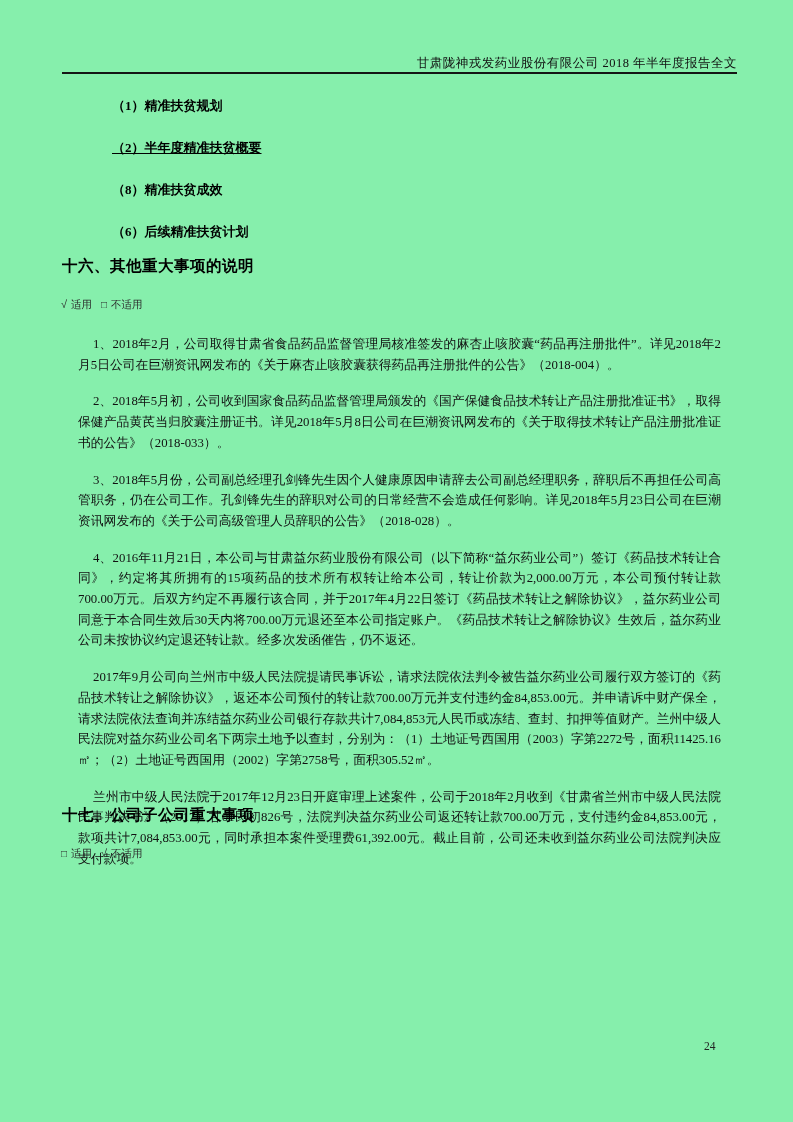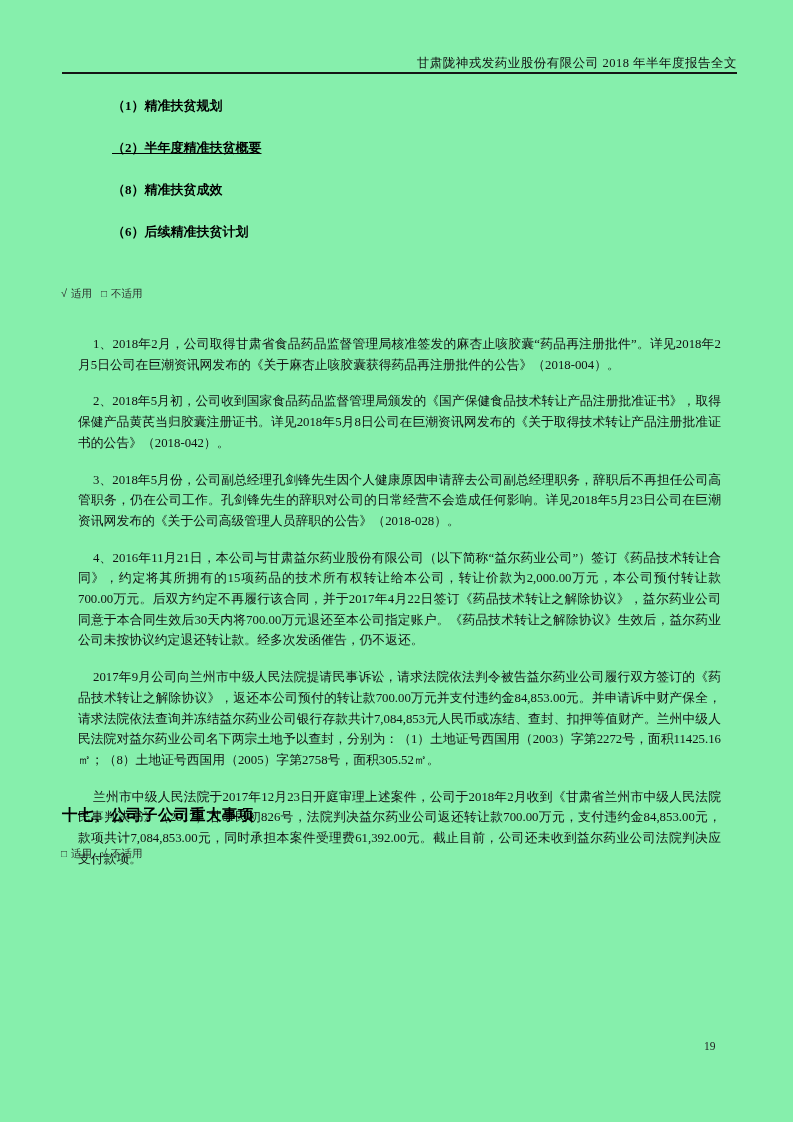--- a/index.html
+++ b/index.html
@@ -40,21 +40,21 @@
     letter-spacing: 0.5px;
   }
   .h16 { top: 256px; }
   .h17 { top: 805px; }
 
   .applicability {
     position: absolute; left: 61px; right: 56px;
     font-size: 10.5px; line-height: 13px; color: #2b2b2b;
     font-family: "Liberation Sans", "DejaVu Sans", sans-serif;
   }
-  .app16 { top: 287px; }
+  .app16 { top: 298px; }
   .app17 { top: 847px; }
   .applicability .glyph { display: inline-block; margin-right: 4px; }
   .applicability .check { font-size: 11px; }
   .applicability .box { font-size: 10px; position: relative; top: -0.5px; }
   .applicability .lbl { margin-right: 9px; }
 
   .body-text {
     position: absolute; top: 318px; left: 62px; width: 675px;
     font-size: 12.8px; line-height: 20.7px; color: #111;
     text-align: justify;
@@ -76,35 +76,36 @@
 
   <div class="page-header">甘肃陇神戎发药业股份有限公司 2018 年半年度报告全文</div>
 
   <div class="header-rule"></div>
 
   <div class="subsection sub1">（1）精准扶贫规划</div>
   <div class="subsection sub2">（2）半年度精准扶贫概要</div>
   <div class="subsection sub3">（8）精准扶贫成效</div>
   <div class="subsection sub4">（6）后续精准扶贫计划</div>
 
+  <div class="section-heading h16">十六、其他重大事项的说明</div>
 
   <div class="applicability app16">
     <span class="glyph check">√</span><span class="lbl">适用</span><span class="glyph box">□</span><span class="lbl">不适用</span>
   </div>
 
   <div class="body-text">
     <p>1、2018年2月，公司取得甘肃省食品药品监督管理局核准签发的麻杏止咳胶囊“药品再注册批件”。详见2018年2月5日公司在巨潮资讯网发布的《关于麻杏止咳胶囊获得药品再注册批件的公告》（2018-004）。</p>
-    <p>2、2018年5月初，公司收到国家食品药品监督管理局颁发的《国产保健食品技术转让产品注册批准证书》，取得保健产品黄芪当归胶囊注册证书。详见2018年5月8日公司在巨潮资讯网发布的《关于取得技术转让产品注册批准证书的公告》（2018-042）。</p>
+    <p>2、2018年5月初，公司收到国家食品药品监督管理局颁发的《国产保健食品技术转让产品注册批准证书》，取得保健产品黄芪当归胶囊注册证书。详见2018年5月8日公司在巨潮资讯网发布的《关于取得技术转让产品注册批准证书的公告》（2018-033）。</p>
     <p>3、2018年5月份，公司副总经理孔剑锋先生因个人健康原因申请辞去公司副总经理职务，辞职后不再担任公司高管职务，仍在公司工作。孔剑锋先生的辞职对公司的日常经营不会造成任何影响。详见2018年5月23日公司在巨潮资讯网发布的《关于公司高级管理人员辞职的公告》（2018-028）。</p>
     <p>4、2016年11月21日，本公司与甘肃益尔药业股份有限公司（以下简称“益尔药业公司”）签订《药品技术转让合同》，约定将其所拥有的15项药品的技术所有权转让给本公司，转让价款为2,000.00万元，本公司预付转让款700.00万元。后双方约定不再履行该合同，并于2017年4月22日签订《药品技术转让之解除协议》，益尔药业公司同意于本合同生效后30天内将700.00万元退还至本公司指定账户。《药品技术转让之解除协议》生效后，益尔药业公司未按协议约定退还转让款。经多次发函催告，仍不返还。</p>
-    <p>2017年9月公司向兰州市中级人民法院提请民事诉讼，请求法院依法判令被告益尔药业公司履行双方签订的《药品技术转让之解除协议》，返还本公司预付的转让款700.00万元并支付违约金84,853.00元。并申请诉中财产保全，请求法院依法查询并冻结益尔药业公司银行存款共计7,084,853元人民币或冻结、查封、扣押等值财产。兰州中级人民法院对益尔药业公司名下两宗土地予以查封，分别为：（1）土地证号西国用（2003）字第2272号，面积11425.16㎡；（8）土地证号西国用（2005）字第2758号，面积305.52㎡。</p>
+    <p>2017年9月公司向兰州市中级人民法院提请民事诉讼，请求法院依法判令被告益尔药业公司履行双方签订的《药品技术转让之解除协议》，返还本公司预付的转让款700.00万元并支付违约金84,853.00元。并申请诉中财产保全，请求法院依法查询并冻结益尔药业公司银行存款共计7,084,853元人民币或冻结、查封、扣押等值财产。兰州中级人民法院对益尔药业公司名下两宗土地予以查封，分别为：（1）土地证号西国用（2003）字第2272号，面积11425.16㎡；（2）土地证号西国用（2002）字第2758号，面积305.52㎡。</p>
     <p>兰州市中级人民法院于2017年12月23日开庭审理上述案件，公司于2018年2月收到《甘肃省兰州市中级人民法院民事判决书》（2017）甘01民初826号，法院判决益尔药业公司返还转让款700.00万元，支付违约金84,853.00元，款项共计7,084,853.00元，同时承担本案件受理费61,392.00元。截止目前，公司还未收到益尔药业公司法院判决应支付款项。</p>
   </div>
 
   <div class="section-heading h17">十七、公司子公司重大事项</div>
 
   <div class="applicability app17">
     <span class="glyph box">□</span><span class="lbl">适用</span><span class="glyph check">√</span><span class="lbl">不适用</span>
   </div>
 
-  <div class="page-number">19</div>
+  <div class="page-number">24</div>
 
 </div>
 
 </body></html>

